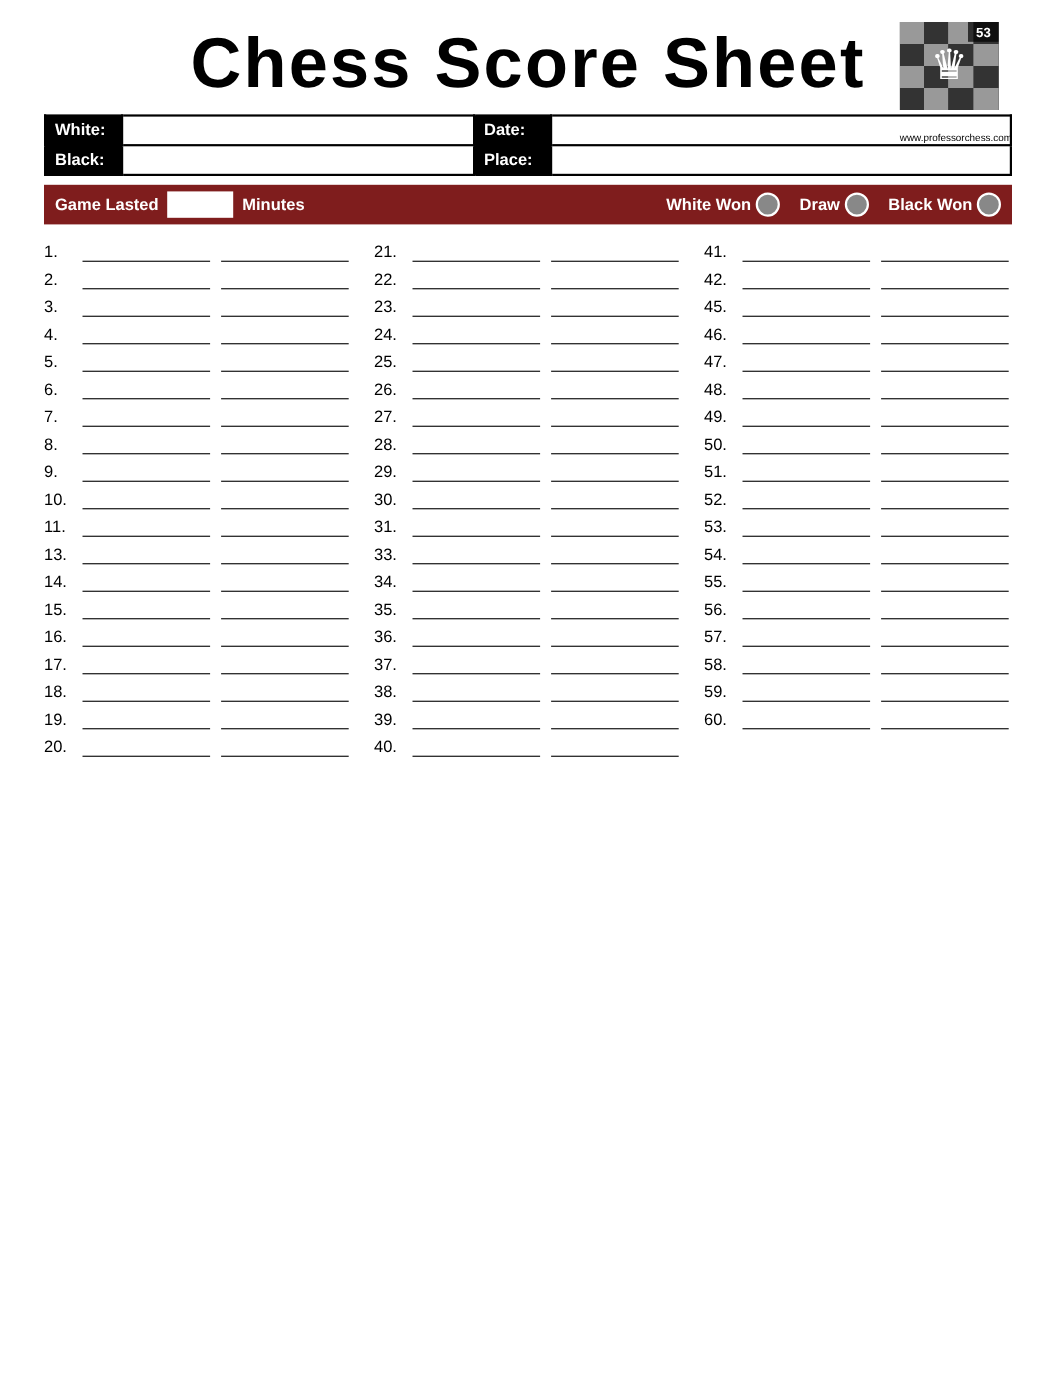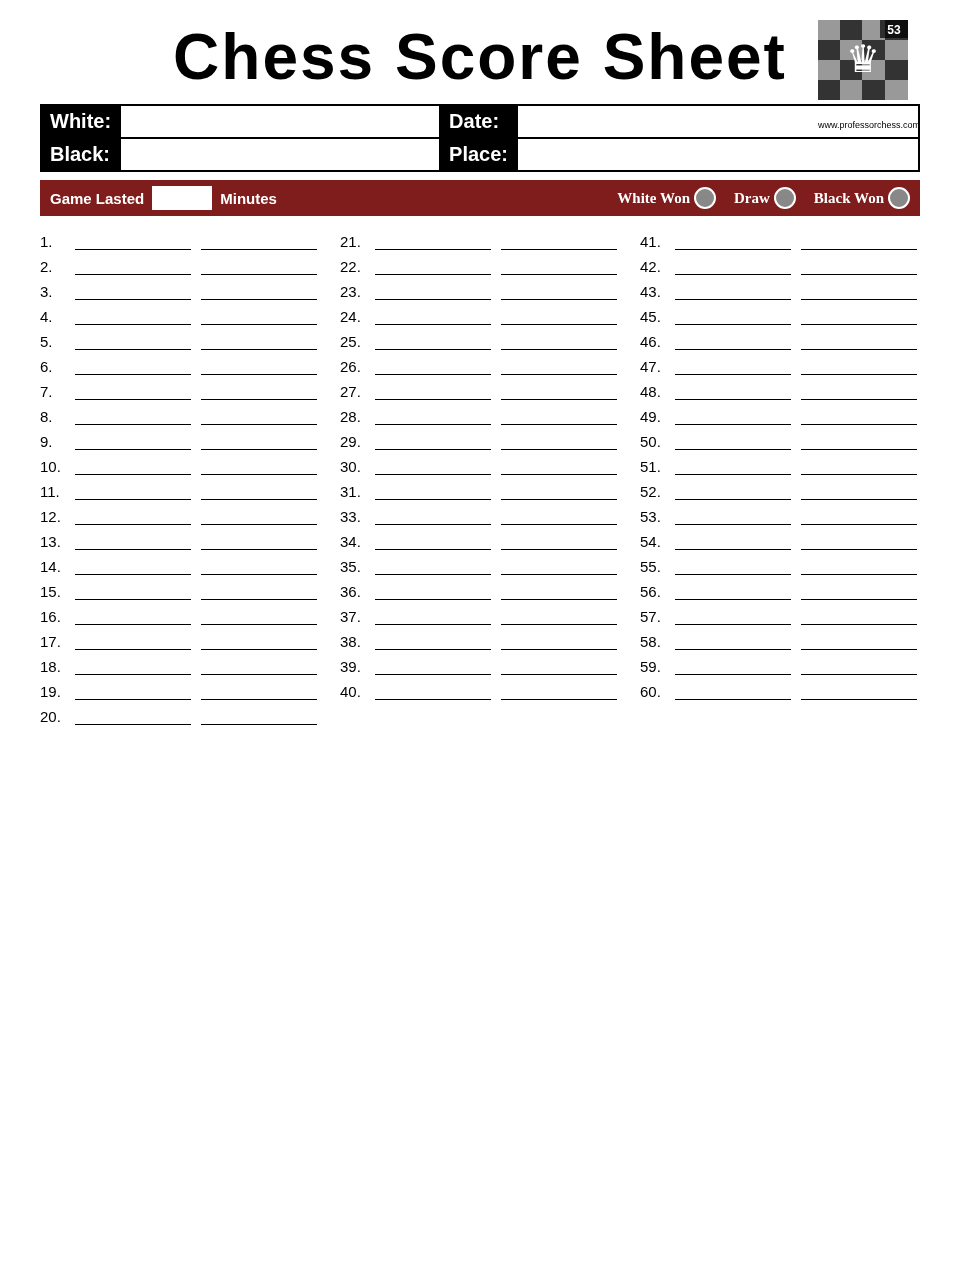--- a/index.html
+++ b/index.html
@@ -69,21 +69,21 @@
       padding: 4px 8px;
       font-size: 15px;
       font-weight: bold;
     }
 
     .info-table .label-cell {
       background: #000;
       color: #fff;
       width: 70px;
       font-weight: bold;
-      font-size: 20px;
+      font-size: 15px;
     }
 
     .info-table .value-cell {
       background: #fff;
       height: 26px;
     }
 
     
     .game-bar {
       background: #7f1d1d;
@@ -106,21 +106,20 @@
 
     .game-bar .spacer {
       flex: 1;
     }
 
     .result-option {
       display: flex;
       align-items: center;
       gap: 4px;
       margin-left: 10px;
-      font-family: Liberation Serif, serif;
     }
 
     .circle-indicator {
       width: 22px;
       height: 22px;
       border-radius: 50%;
       background: #888;
       border: 2px solid #fff;
       display: inline-block;
     }
@@ -283,25 +282,20 @@
         <span class="move-num">10.</span>
         <span class="move-line"></span>
         <span class="move-line"></span>
       </div>
     <div class="move-row">
         <span class="move-num">11.</span>
         <span class="move-line"></span>
         <span class="move-line"></span>
       </div>
     <div class="move-row">
-        <span class="move-num">12.</span>
-        <span class="move-line"></span>
-        <span class="move-line"></span>
-      </div>
-    <div class="move-row">
         <span class="move-num">13.</span>
         <span class="move-line"></span>
         <span class="move-line"></span>
       </div>
     <div class="move-row">
         <span class="move-num">14.</span>
         <span class="move-line"></span>
         <span class="move-line"></span>
       </div>
     <div class="move-row">
@@ -439,25 +433,20 @@
         <span class="move-num">41.</span>
         <span class="move-line"></span>
         <span class="move-line"></span>
       </div>
     <div class="move-row">
         <span class="move-num">42.</span>
         <span class="move-line"></span>
         <span class="move-line"></span>
       </div>
     <div class="move-row">
-        <span class="move-num">43.</span>
-        <span class="move-line"></span>
-        <span class="move-line"></span>
-      </div>
-    <div class="move-row">
         <span class="move-num">45.</span>
         <span class="move-line"></span>
         <span class="move-line"></span>
       </div>
     <div class="move-row">
         <span class="move-num">46.</span>
         <span class="move-line"></span>
         <span class="move-line"></span>
       </div>
     <div class="move-row">

